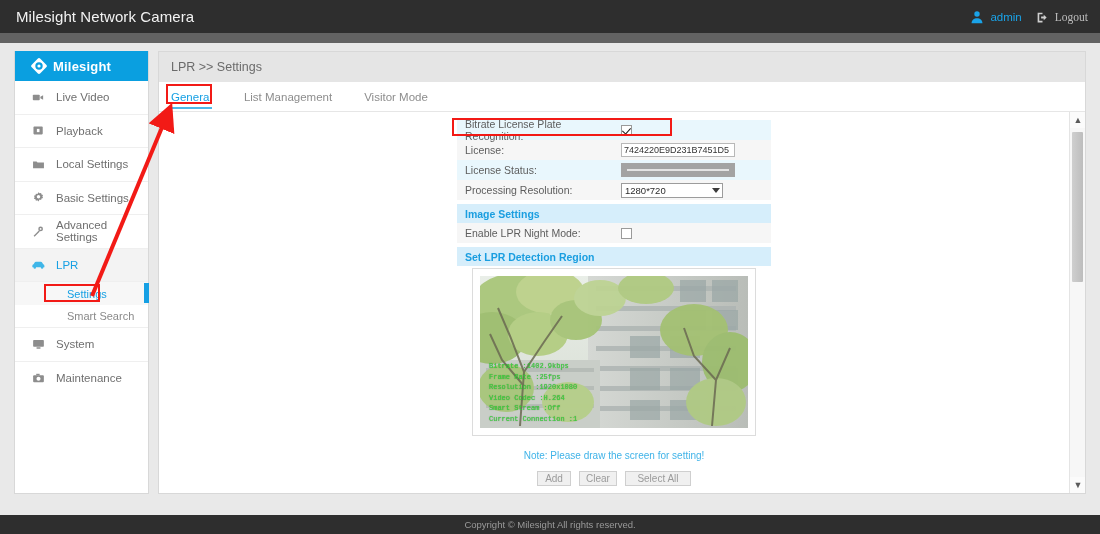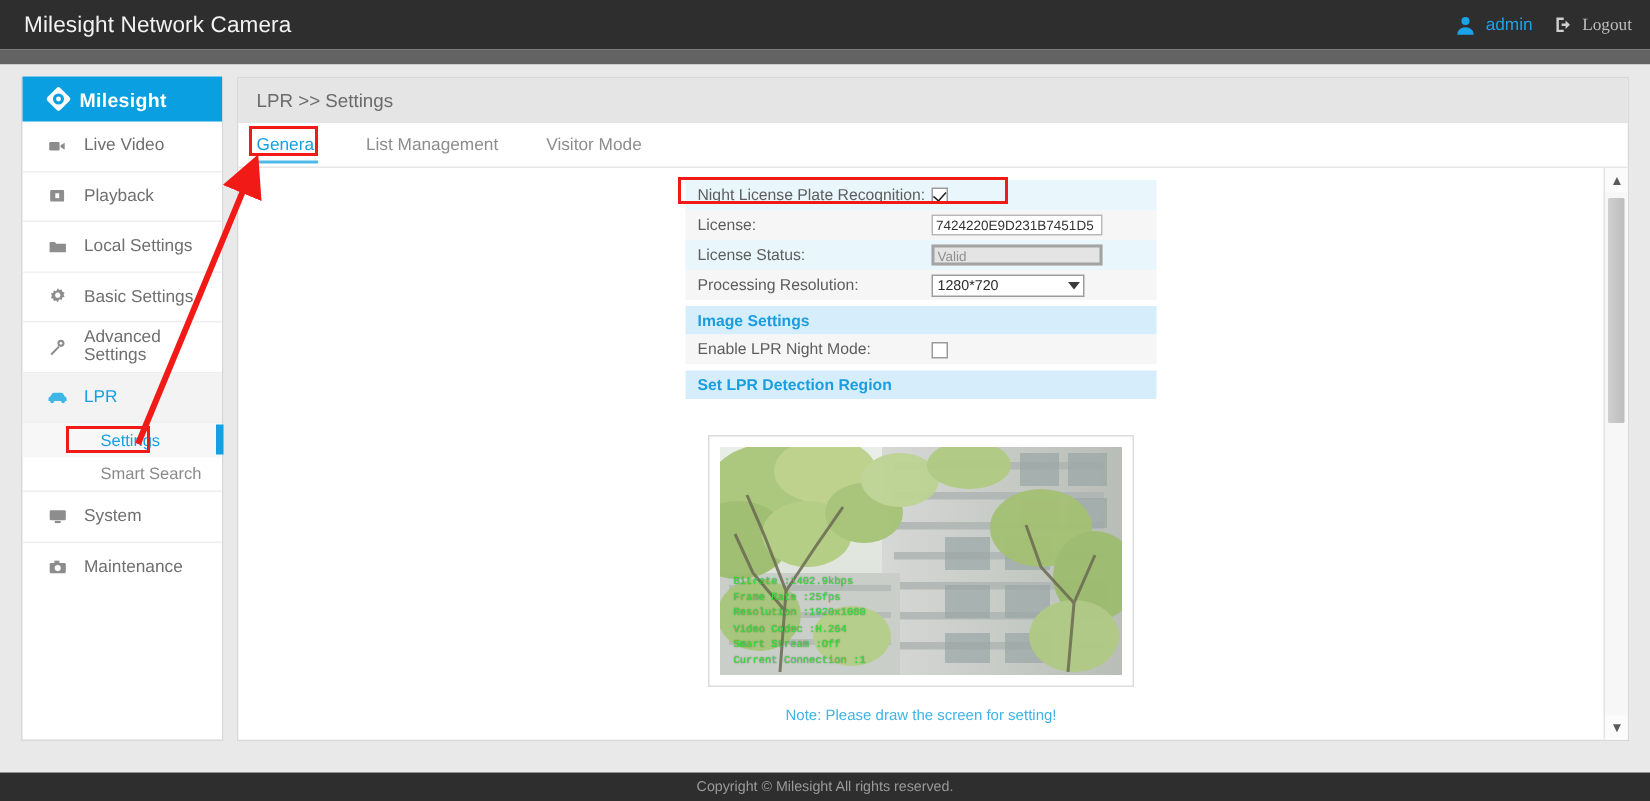--- a/index.html
+++ b/index.html
@@ -151,21 +151,21 @@
   }
 
   .txtinput {
     width: 114px; height: 14px; line-height: 13px;
     border: 1px solid #b8b8b8; background: #ffffff;
     font-size: 9px; color: #333; padding: 0 2px;
     overflow: hidden; white-space: nowrap;
     font-family: "Liberation Sans", sans-serif;
   }
   .txtinput.ro {
-    background: #e4e4e4; border: 2px solid #a3a3a3; color: #8e8e8e;
+    background: #e4e4e4; border: 6px solid #a3a3a3; color: #8e8e8e;
   }
   .selwrap {
     width: 102px; height: 15px;
     border: 1px solid #9c9c9c; background: #ffffff;
     display: flex; align-items: center; justify-content: space-between;
     padding: 0 2px 0 3px;
     font-size: 9.5px; color: #2b2b2b;
   }
   .selwrap .caret {
     width: 0; height: 0; border-left: 4px solid transparent;
@@ -174,21 +174,21 @@
 
   .sechead {
     height: 19px; background: #d6eefb;
     display: flex; align-items: center; padding-left: 8px;
     font-size: 10.5px; font-weight: bold; color: #1a9ee0;
   }
   .gap { height: 4px; background: #ffffff; }
 
   
   .previewbox {
-    width: 284px; margin: 24px auto 0 auto;
+    width: 284px; margin: 2px auto 0 auto;
     height: 168px; border: 1px solid #dcdcdc; background: #fff;
     display: flex; align-items: center; justify-content: center;
   }
   .videoframe {
     position: relative; width: 268px; height: 152px;
     overflow: hidden; background: #9aa98b;
   }
   .osd {
     position: absolute; left: 9px; bottom: 4px;
     font-family: "Liberation Mono", monospace;
@@ -381,21 +381,21 @@
     <div class="tab active">General</div>
     <div class="tab">List Management</div>
     <div class="tab">Visitor Mode</div>
   </div>
 
   <div class="scrollarea">
     <div class="scrollinner">
       <div class="formwrap">
 
         <div class="frow tint">
-          <span class="flabel">Night License Plate Recognition:</span>
+          <span class="flabel">Bitrate License Plate Recognition:</span>
           <span class="fctl">
             <span class="cbox checked"></span>
           </span>
         </div>
 
         <div class="frow plain">
           <span class="flabel">License:</span>
           <span class="fctl">
             <span class="txtinput">7424220E9D231B7451D5</span>
           </span>

